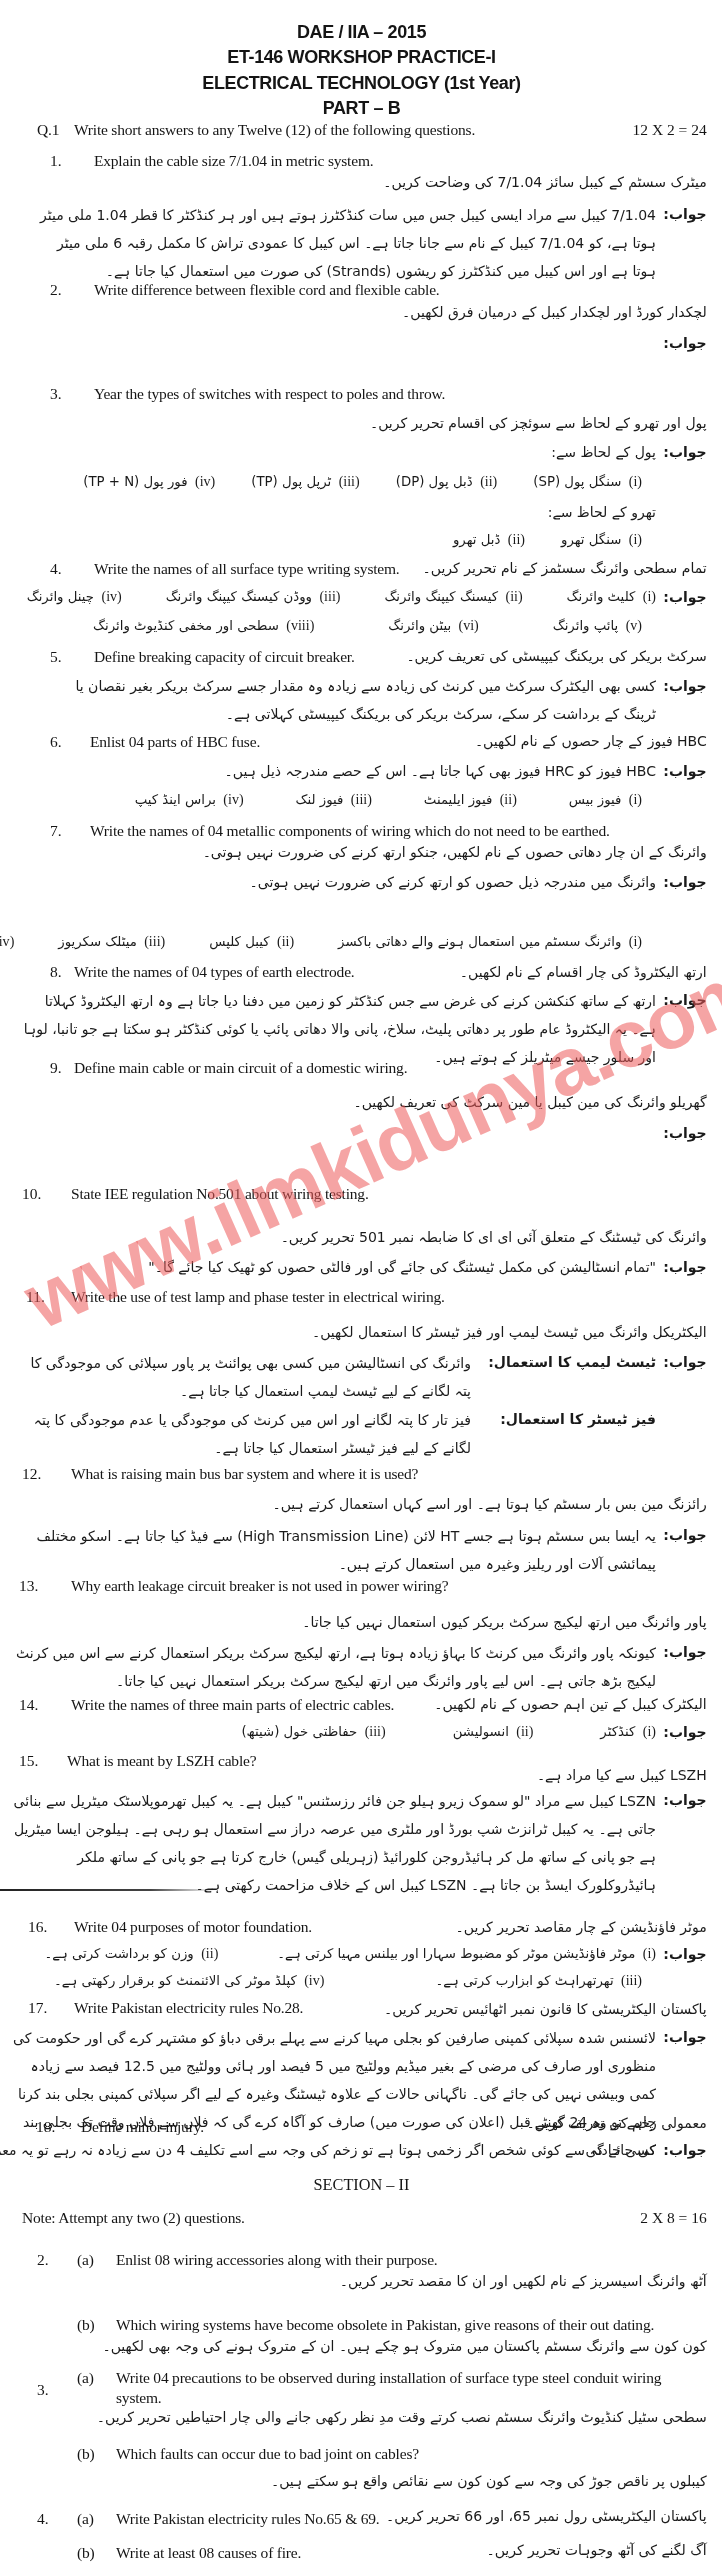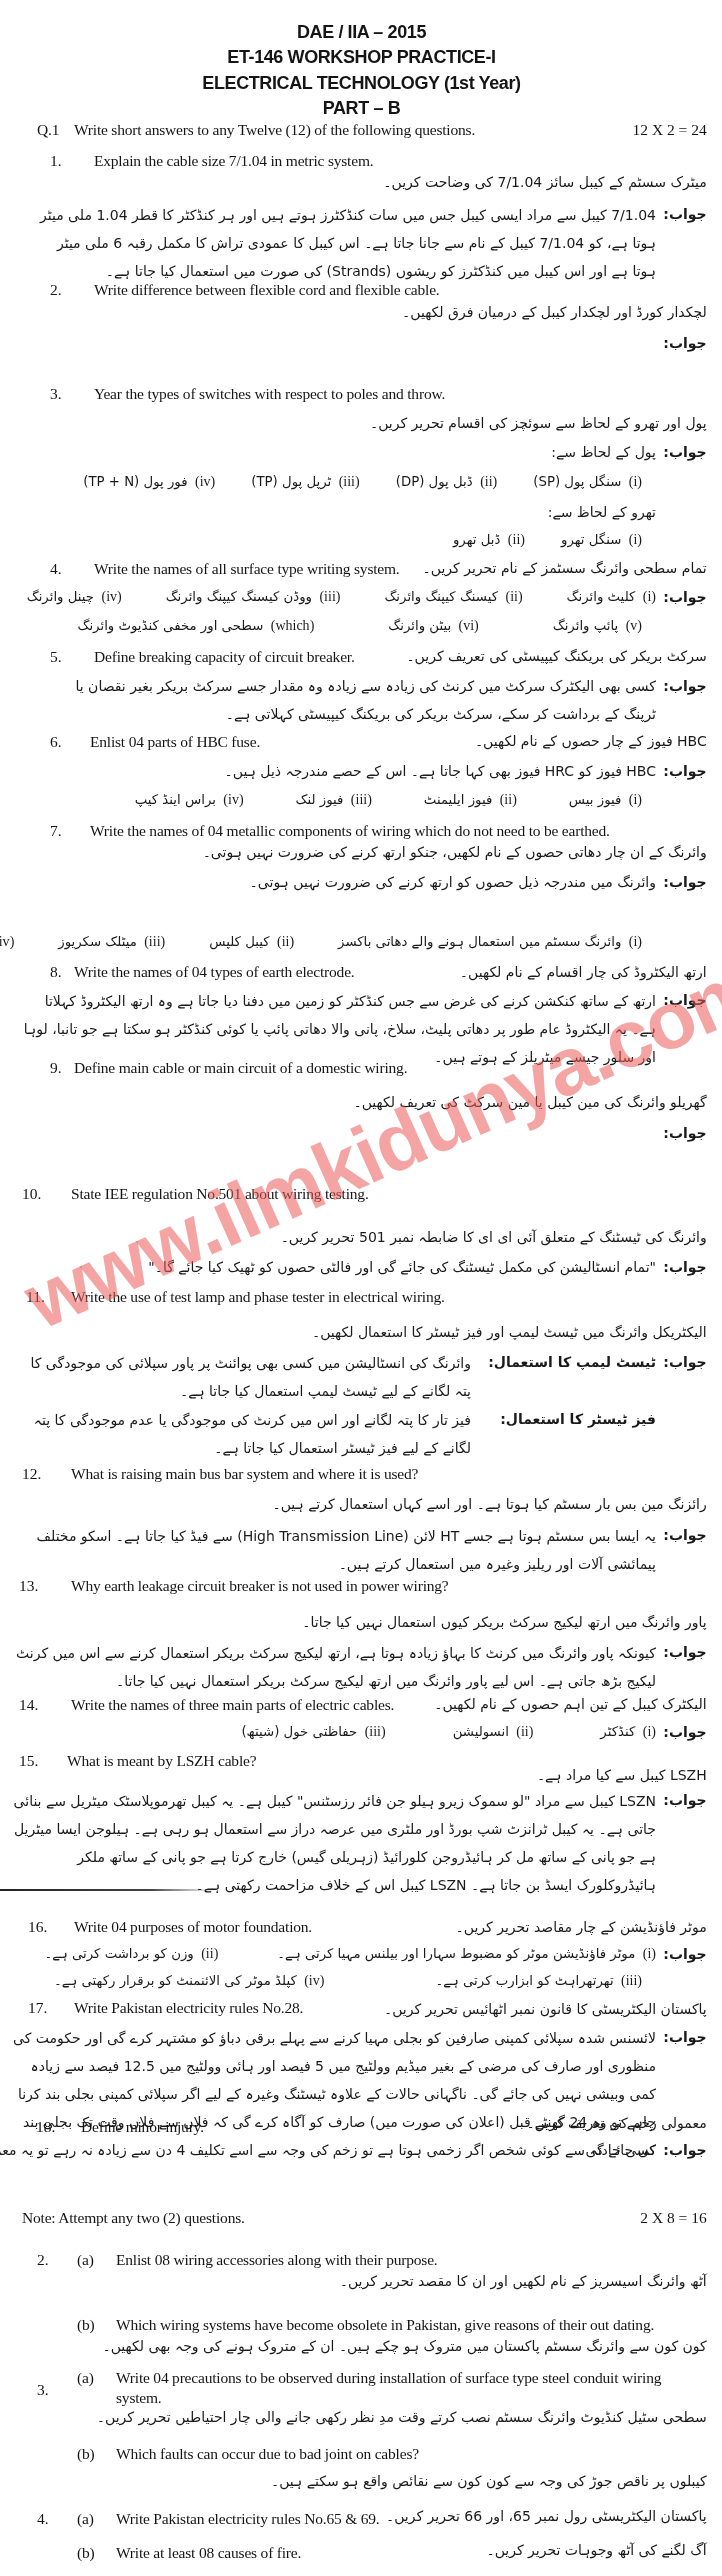--- a/index.html
+++ b/index.html
@@ -76,21 +76,21 @@
   <div class="ur" style="right:16.3px; top:589px; font-weight:bold">جواب:</div>
   <div class="opts" style="right:67px; top:589px; gap:44px">
     <div><span class="r">(i)</span><span>کلیٹ وائرنگ</span></div>
     <div><span class="r">(ii)</span><span>کیسنگ کیپنگ وائرنگ</span></div>
     <div><span class="r">(iii)</span><span>ووڈن کیسنگ کیپنگ وائرنگ</span></div>
     <div><span class="r">(iv)</span><span>چینل وائرنگ</span></div>
   </div>
   <div class="opts" style="right:81px; top:618px; gap:74px">
     <div><span class="r">(v)</span><span>پائپ وائرنگ</span></div>
     <div><span class="r">(vi)</span><span>بیٹن وائرنگ</span></div>
-    <div><span class="r">(which)</span><span>سطحی اور مخفی کنڈیوٹ وائرنگ</span></div>
+    <div><span class="r">(viii)</span><span>سطحی اور مخفی کنڈیوٹ وائرنگ</span></div>
   </div>
 
   <div class="num" style="left:50px; top:648px">5.</div>
   <div class="en" style="left:94px; top:648px">Define breaking capacity of circuit breaker.</div>
   <div class="ur" style="right:16.3px; top:648px">سرکٹ بریکر کی بریکنگ کیپیسٹی کی تعریف کریں۔</div>
   <div class="ur" style="right:16.3px; top:678px; font-weight:bold">جواب:</div>
   <div class="ur wrap" style="right:67px; top:672px; width:592px">کسی بھی الیکٹرک سرکٹ میں کرنٹ کی زیادہ سے زیادہ وہ مقدار جسے سرکٹ بریکر بغیر نقصان یا ٹرپنگ کے برداشت کر سکے، سرکٹ بریکر کی بریکنگ کیپیسٹی کہلاتی ہے۔</div>
 
   <div class="num" style="left:50px; top:733px">6.</div>
   <div class="en" style="left:90px; top:733px">Enlist 04 parts of HBC fuse.</div>
@@ -190,20 +190,21 @@
   <div class="ur" style="right:16.3px; top:2001px">پاکستان الیکٹریسٹی کا قانون نمبر اٹھائیس تحریر کریں۔</div>
   <div class="ur" style="right:16.3px; top:2029px; font-weight:bold">جواب:</div>
   <div class="ur wrap" style="right:67px; top:2024px; width:652px">لائسنس شدہ سپلائی کمپنی صارفین کو بجلی مہیا کرنے سے پہلے برقی دباؤ کو مشتہر کرے گی اور حکومت کی منظوری اور صارف کی مرضی کے بغیر میڈیم وولٹیج میں 5 فیصد اور ہائی وولٹیج میں 12.5 فیصد سے زیادہ کمی وبیشی نہیں کی جائے گی۔ ناگہانی حالات کے علاوہ ٹیسٹنگ وغیرہ کے لیے اگر سپلائی کمپنی بجلی بند کرنا چاہے تو وہ 24 گھنٹے قبل (اعلان کی صورت میں) صارف کو آگاہ کرے گی کہ فلاں سے فلاں وقت تک بجلی بند کی جائے گی۔</div>
 
   <div class="num" style="left:36px; top:2118px">18.</div>
   <div class="en" style="left:81px; top:2118px">Define minor injury.</div>
   <div class="ur" style="right:16.3px; top:2115px">معمولی زخم کی تعریف کریں۔</div>
   <div class="ur" style="right:16.3px; top:2142px; font-weight:bold">جواب:</div>
   <div class="ur" style="right:67px; top:2142px">کسی حادثہ سے کوئی شخص اگر زخمی ہوتا ہے تو زخم کی وجہ سے اسے تکلیف 4 دن سے زیادہ نہ رہے تو یہ معمولی زخم شمار ہوگا۔</div>
 
+  <div class="section" style="top:2175px">SECTION – II</div>
   <div class="en" style="left:22px; top:2209px">Note:  Attempt any two (2) questions.</div>
   <div class="marks" style="top:2209px">2 X 8 = 16</div>
 
   <div class="num" style="left:37px; top:2251px">2.</div>
   <div class="en" style="left:77px; top:2251px">(a)</div>
   <div class="en" style="left:116px; top:2251px">Enlist 08 wiring accessories along with their purpose.</div>
   <div class="ur" style="right:16.3px; top:2273px">آٹھ وائرنگ اسیسریز کے نام لکھیں اور ان کا مقصد تحریر کریں۔</div>
   <div class="en" style="left:77px; top:2316px">(b)</div>
   <div class="en" style="left:116px; top:2316px">Which wiring systems have become obsolete in Pakistan, give reasons of their out dating.</div>
   <div class="ur" style="right:16.3px; top:2338px">کون کون سے وائرنگ سسٹم پاکستان میں متروک ہو چکے ہیں۔ ان کے متروک ہونے کی وجہ بھی لکھیں۔</div>

